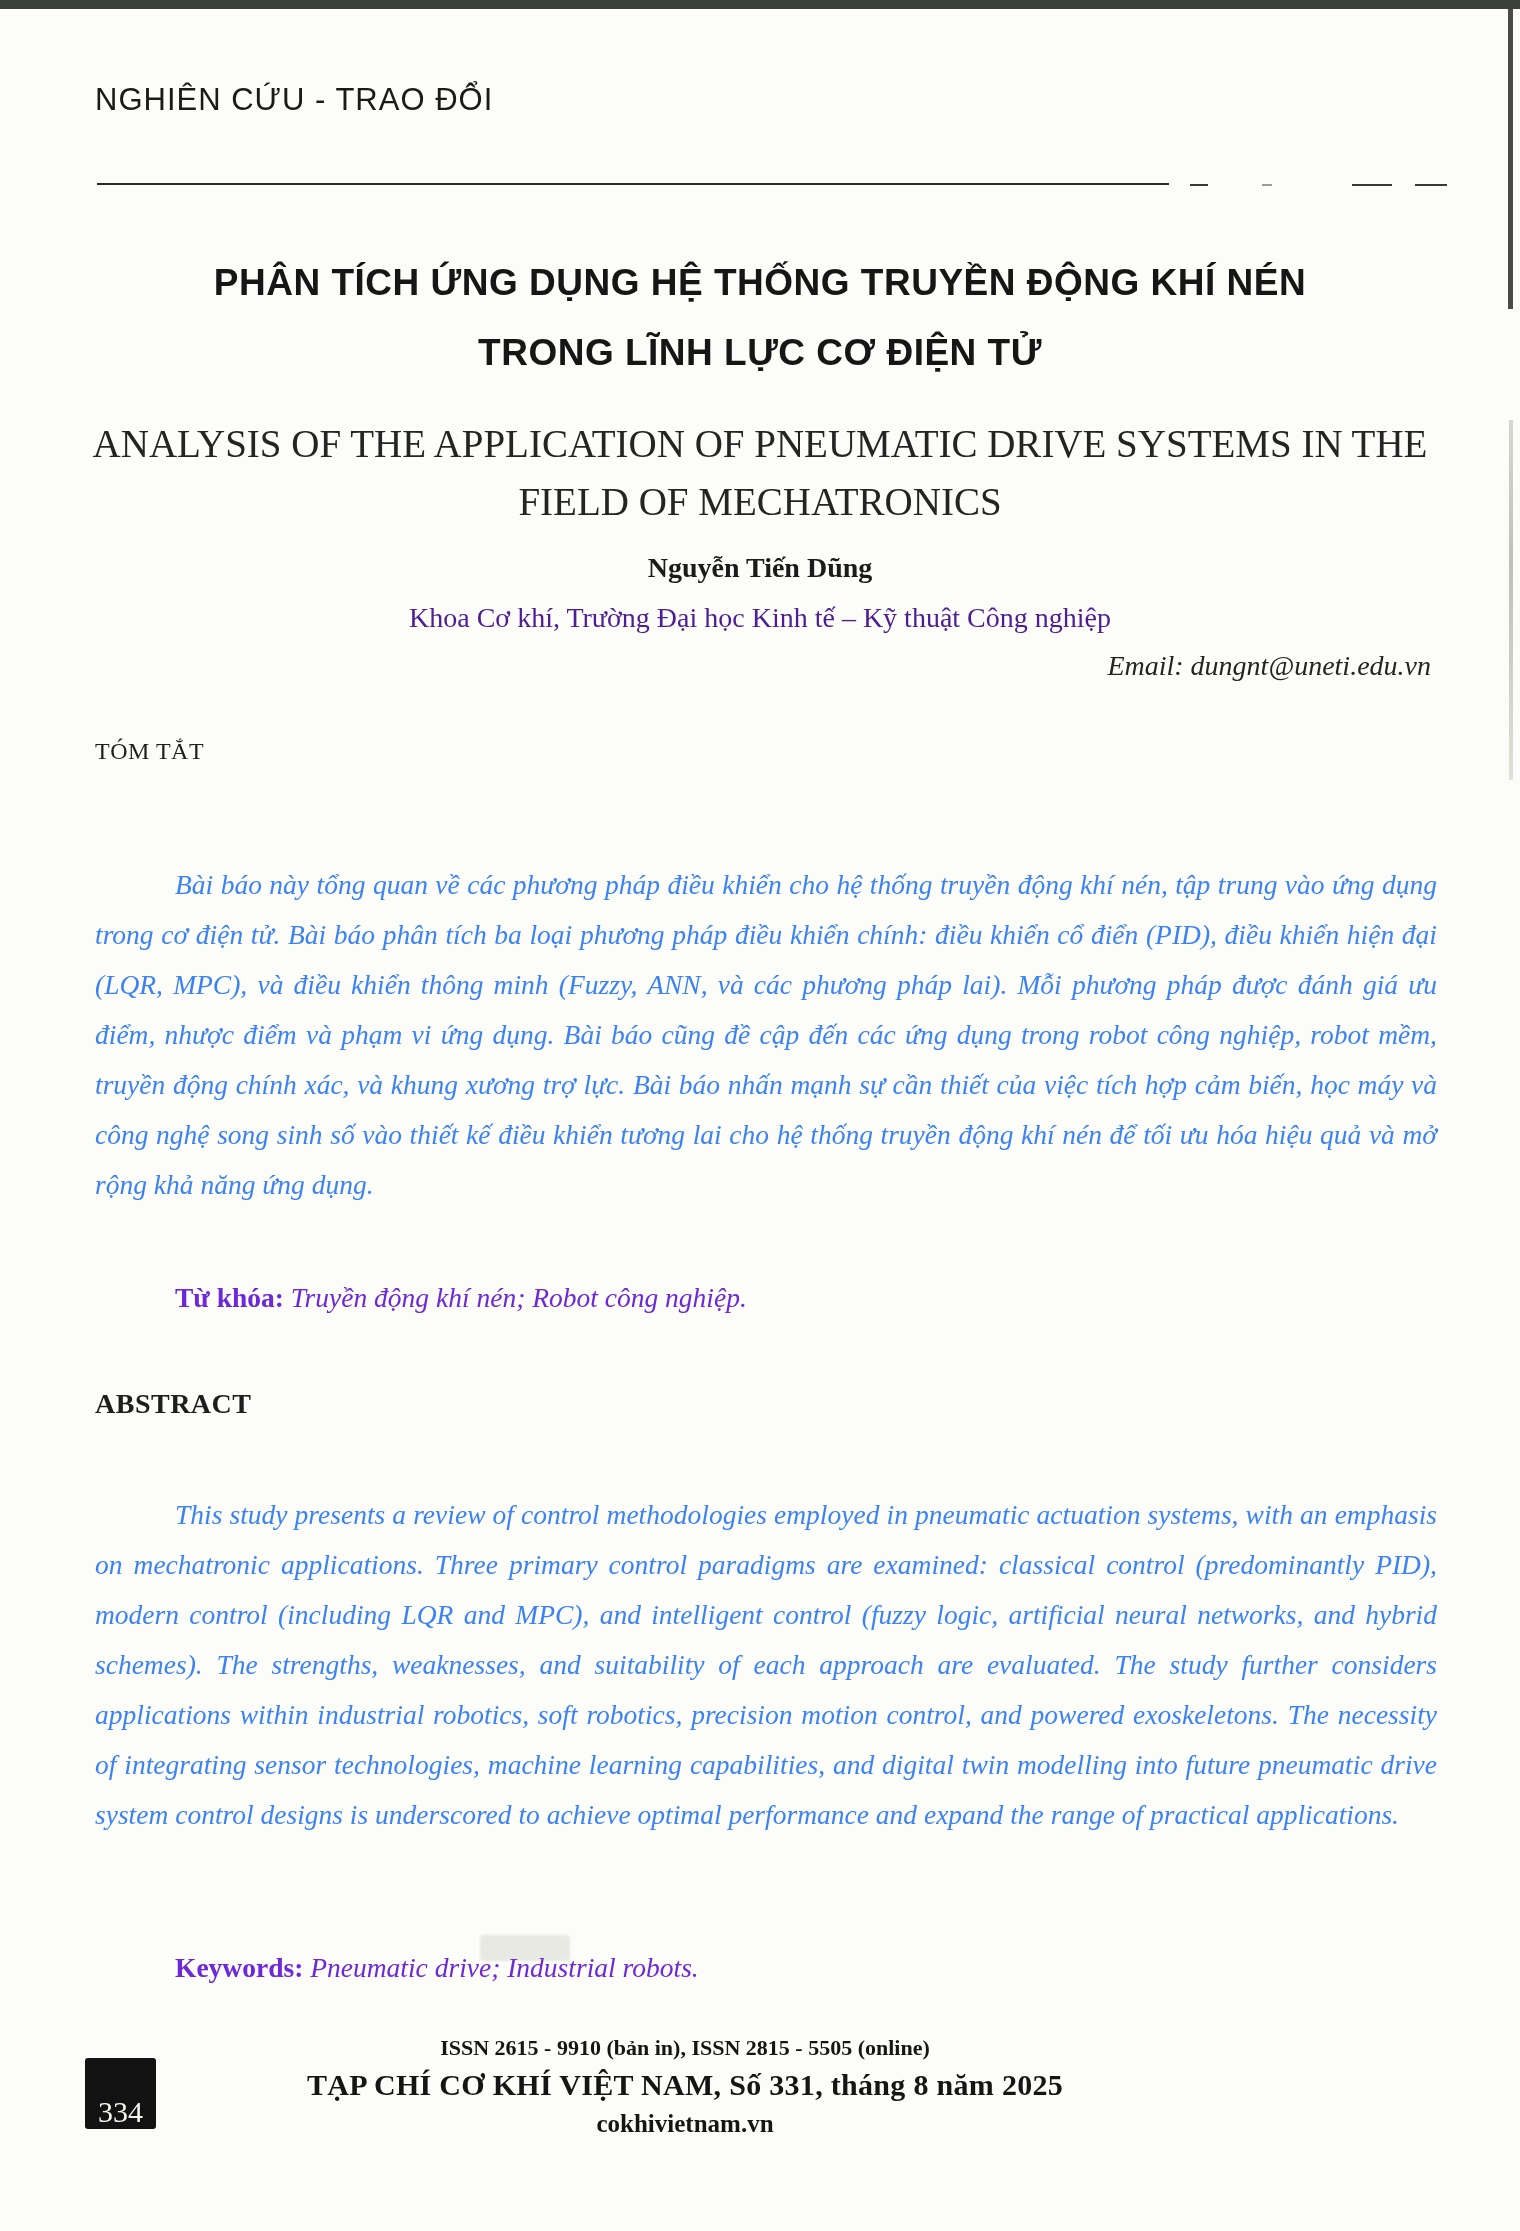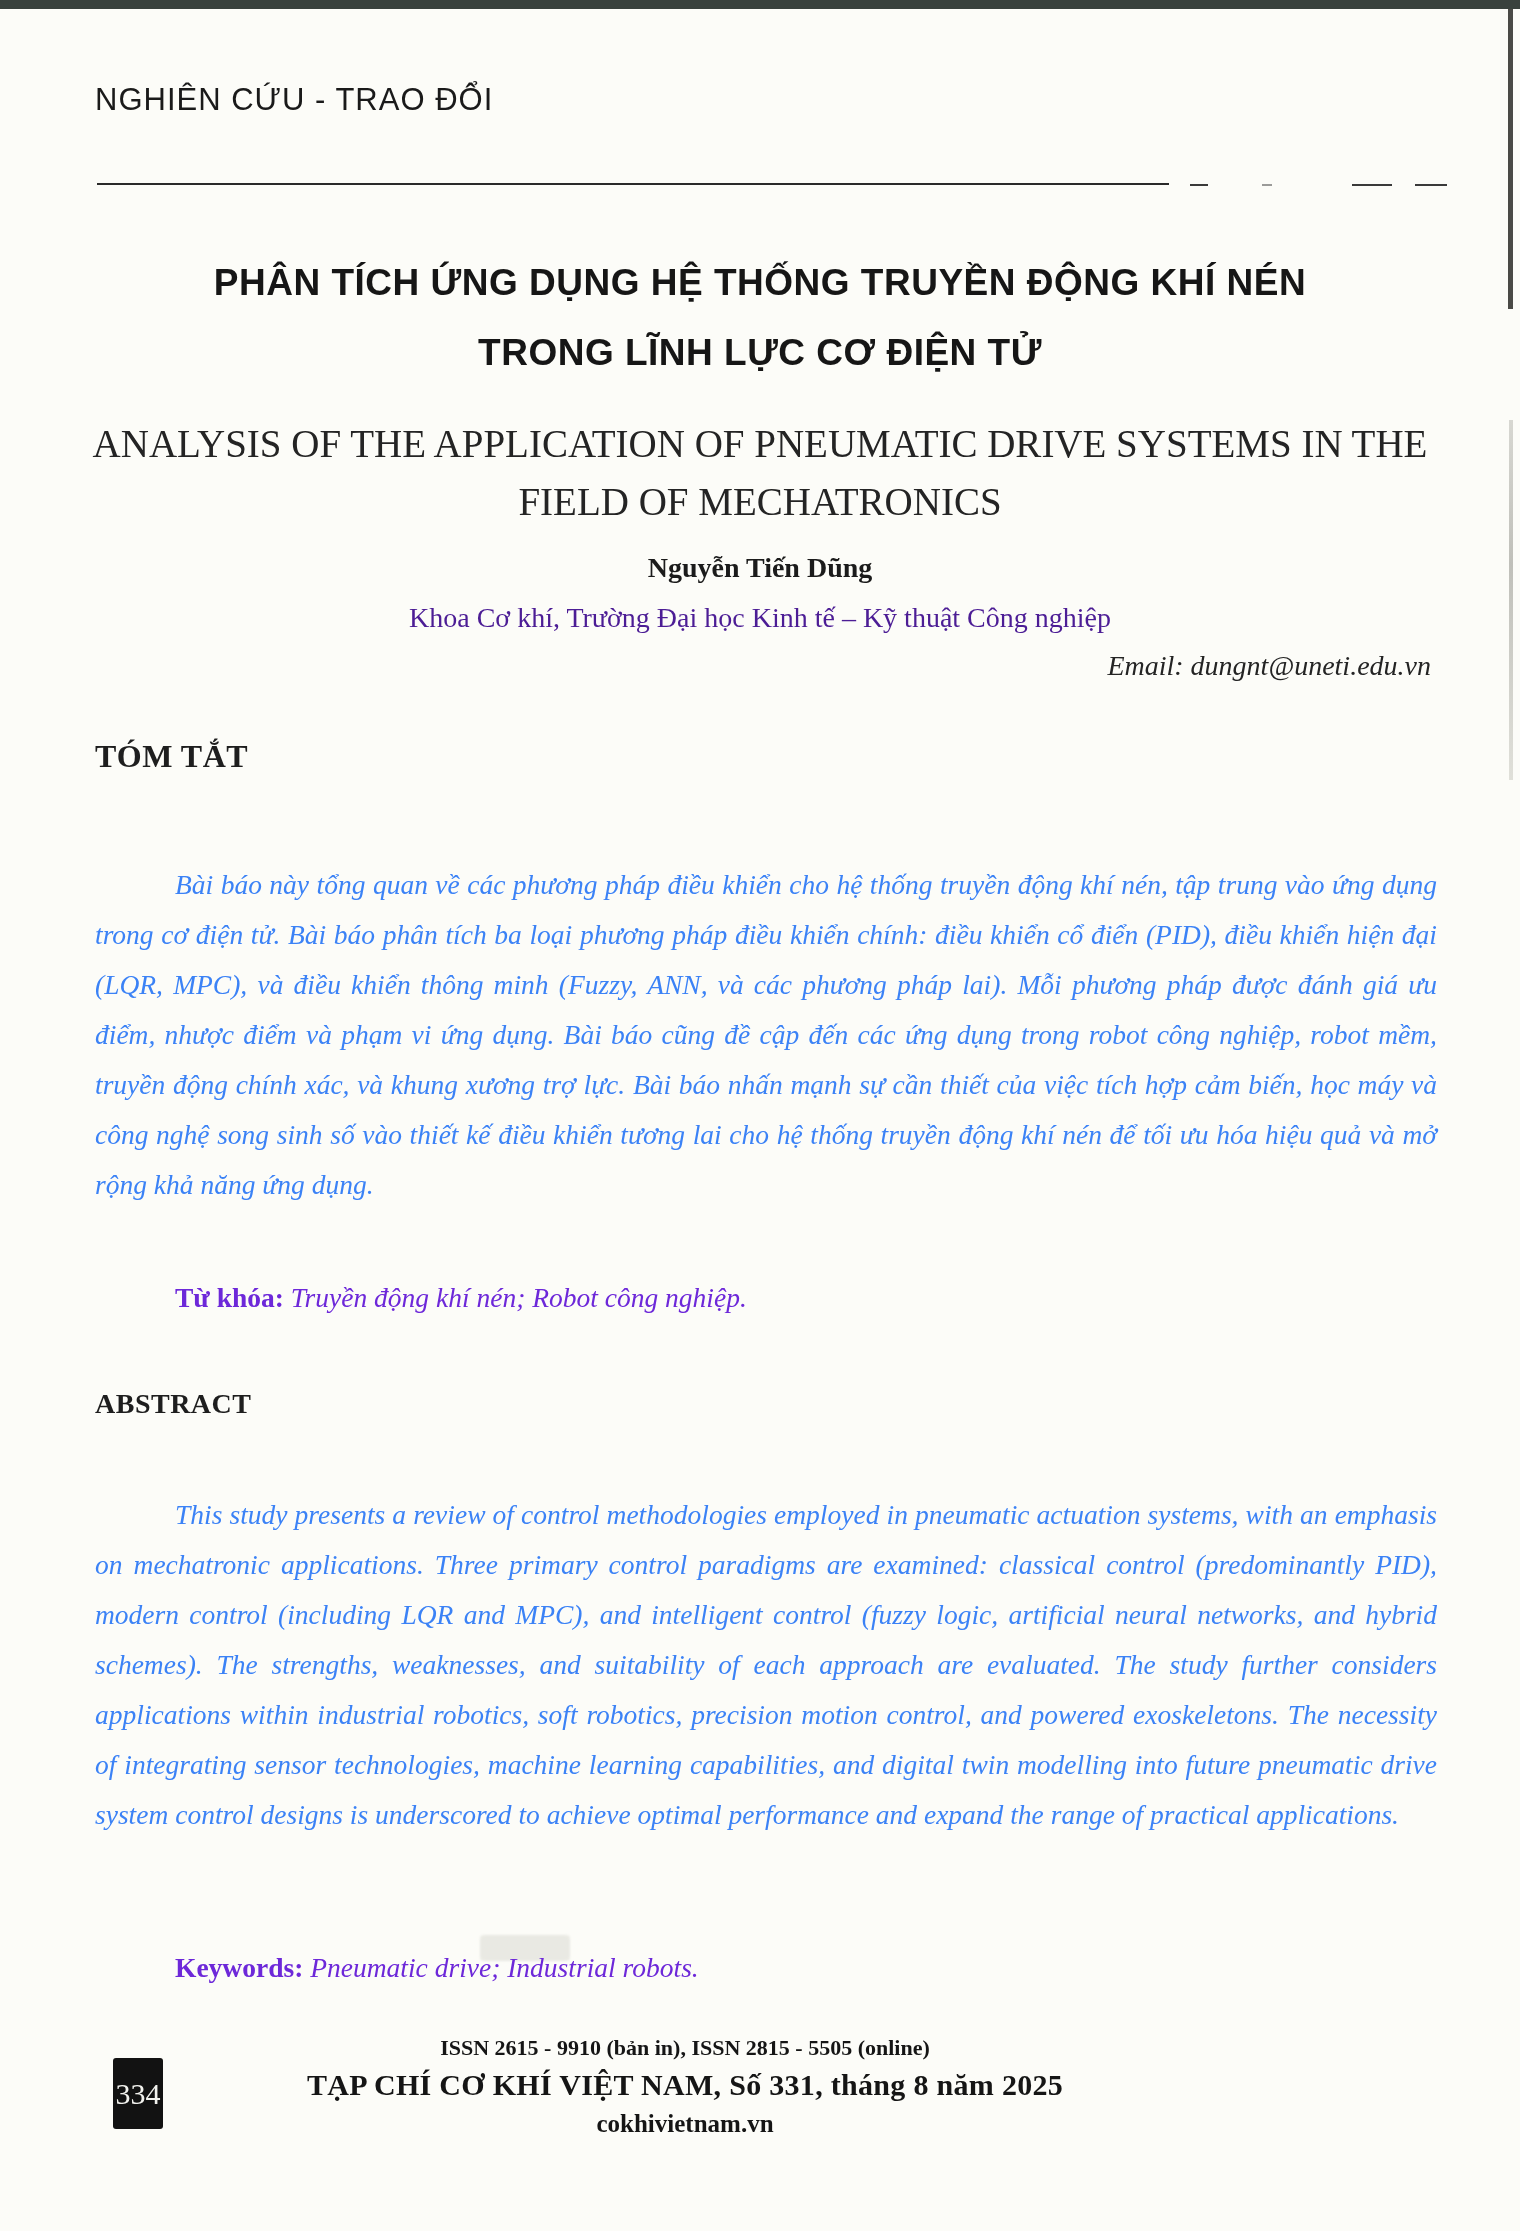--- a/index.html
+++ b/index.html
@@ -50,42 +50,42 @@
 
   
   .author { left: 89px; top: 552px; width: 1342px; text-align: center;
             font-weight: bold; font-size: 28px; color: #1b1b1b; }
   .affiliation { left: 89px; top: 602px; width: 1342px; text-align: center;
                  font-size: 28px; color: #4c1d95; }
   .email { left: 89px; top: 650px; width: 1342px; text-align: right;
            font-style: italic; font-size: 28px; color: #242424; }
 
   
-  .h-tomtat { left: 95px; top: 738px; font-weight: bold; font-size: 32px; letter-spacing: .5px; }
+  .h-tomtat { left: 95px; top: 738px; font-weight: normal; font-size: 24px; letter-spacing: .5px; }
   .h-abstract { left: 95px; top: 1388px; font-weight: bold; font-size: 28px; letter-spacing: .5px; }
 
   
   .para {
     left: 95px; width: 1342px;
     font-style: italic; font-size: 27.5px; line-height: 50px;
     text-align: justify; text-indent: 80px; color: #3b82f6;
   }
   .para-vi { top: 832px; }
   .para-en { top: 1462px; }
 
   .kw-line { left: 95px; font-size: 27.5px; text-indent: 80px; width: 1342px; color: #6d28d9; }
   .kw-vi { top: 1282px; }
   .kw-en { top: 1952px; }
   .kw-label { font-weight: bold; font-style: normal; }
   .kw-text { font-style: italic; }
 
   
-  .page-box { left: 113px; top: 2058px; width: 50px; height: 71px;
+  .page-box { left: 85px; top: 2058px; width: 71px; height: 71px;
               background: #121212; border-radius: 3px;
-              display: flex; align-items: center; justify-content: center; }
+              display: flex; align-items: flex-end; justify-content: center; }
   .page-num { color: #f2f2ee; font-size: 30px; font-family: "Liberation Serif", serif; }
   .footer-block { left: 95px; top: 2032px; width: 1180px; text-align: center; color: #151515; }
   .issn { font-weight: bold; font-size: 22px; line-height: 32px; }
   .journal { font-weight: bold; font-size: 30px; line-height: 42px; letter-spacing: .3px; }
   .website { font-weight: bold; font-size: 25px; line-height: 36px; }
 </style>
 </head>
 <body>
 
 <div class="abs top-band"></div>

